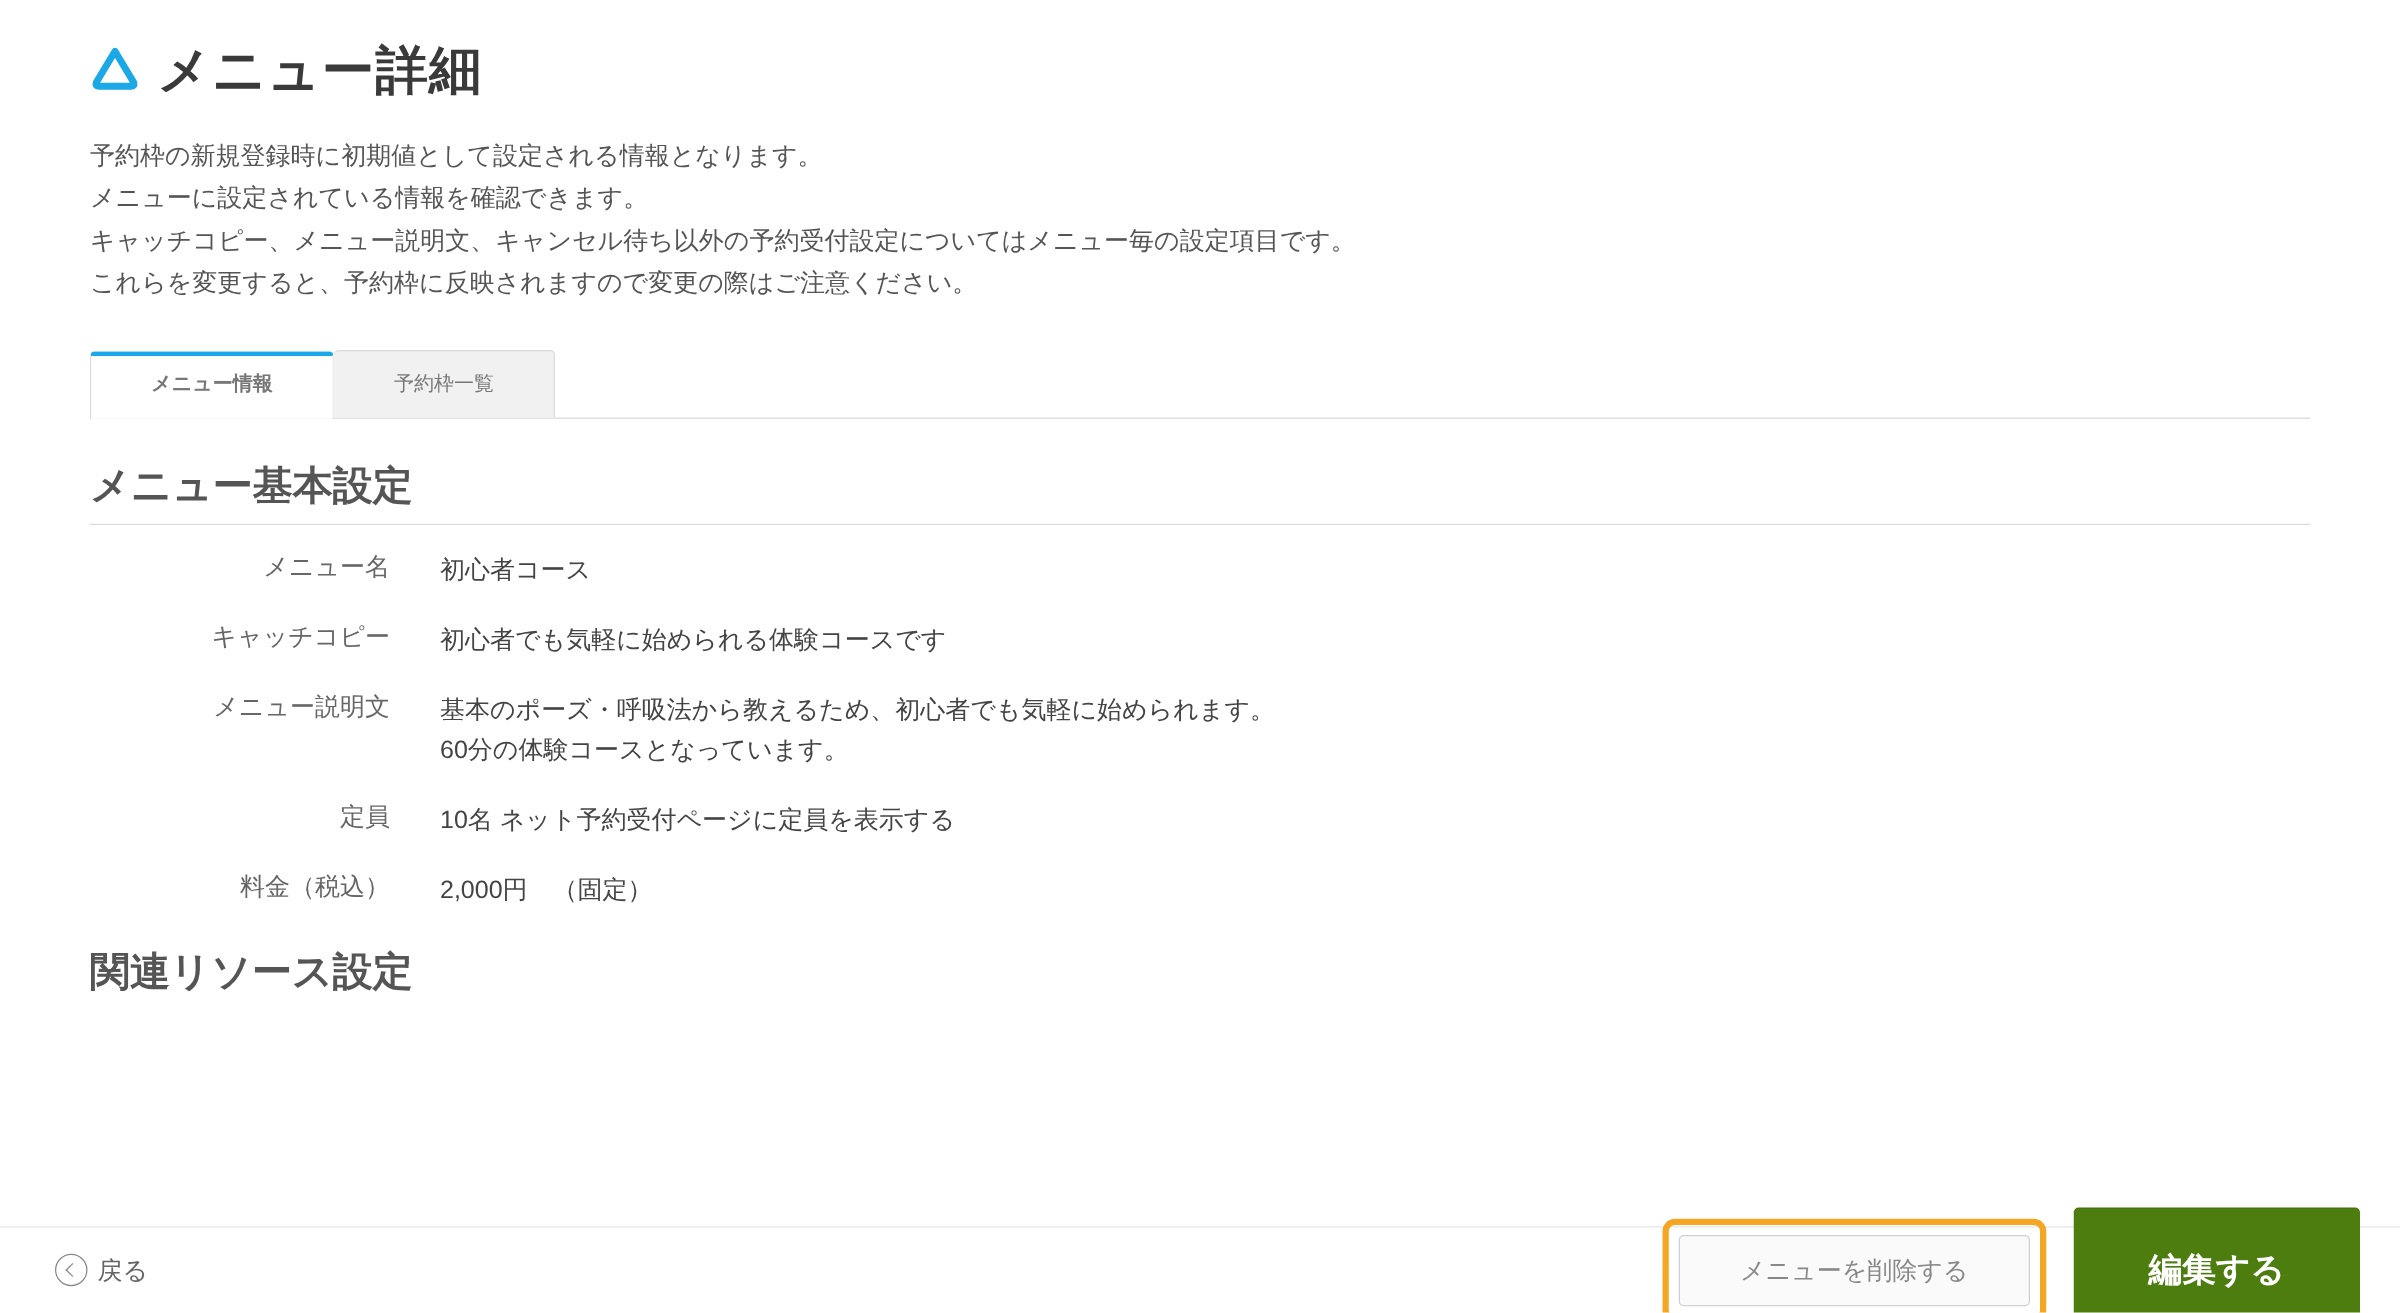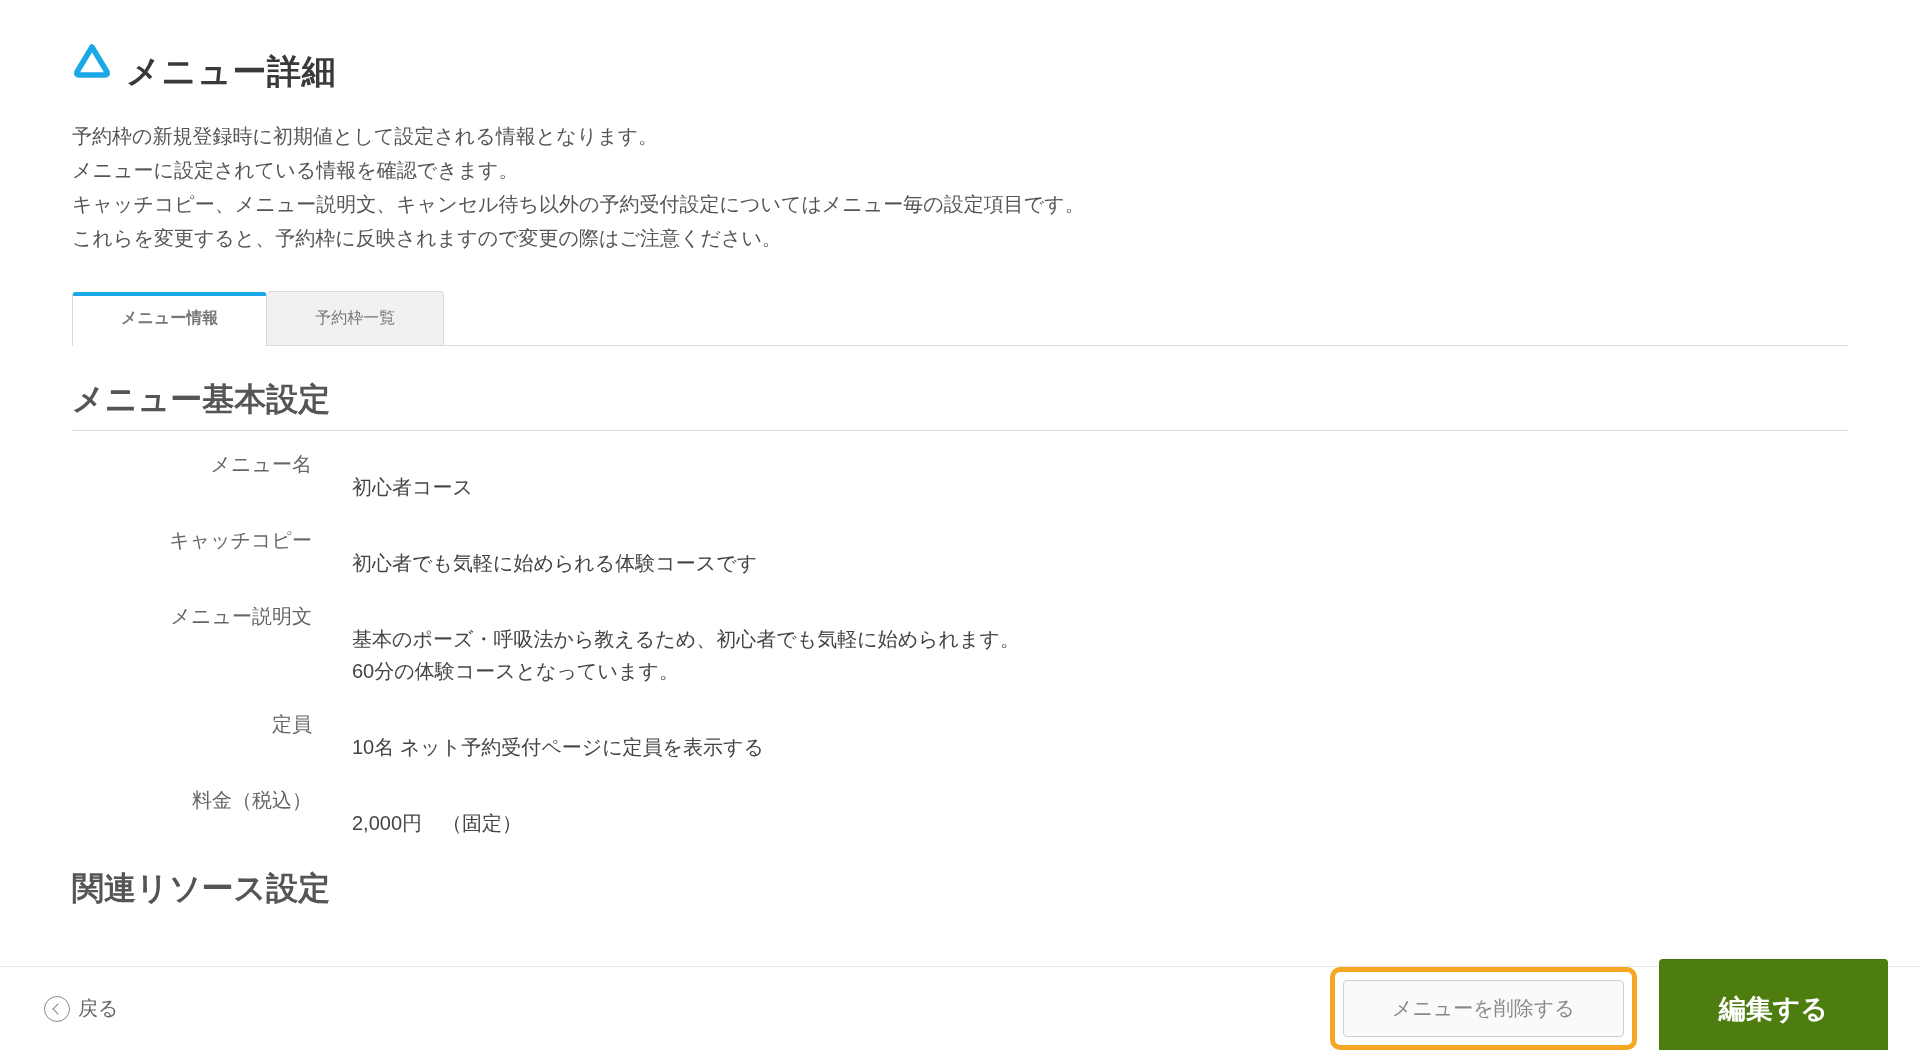--- a/index.html
+++ b/index.html
@@ -22,25 +22,24 @@
     }
     .triangle-icon {
       width: 40px;
       height: 40px;
       display: flex;
       align-items: center;
       justify-content: center;
     }
     .triangle-icon svg { display: block; }
     .page-title {
-      font-size: 34px;
+      font-size: 42px;
       font-weight: 700;
       color: #3a3a3a;
       letter-spacing: 0.02em;
-      margin-top: 21px;
     }
     .description {
       font-size: 20px;
       color: #555;
       line-height: 1.7;
       margin-bottom: 36px;
     }
     .tabs {
       display: flex;
       border-bottom: 1px solid #d9d9d9;
@@ -89,21 +88,20 @@
     .field-label {
       width: 280px;
       text-align: right;
       padding-right: 40px;
       color: #666;
     }
     .field-value {
       flex: 1;
       color: #444;
       line-height: 1.6;
-      margin-top: 20px;
     }
     .field-value .line { display: block; }
     .status-select {
       display: inline-flex;
       align-items: center;
       gap: 4px;
       border: 1.5px solid #1aa8e6;
       color: #1aa8e6;
       padding: 6px 14px;
       font-size: 18px;
@@ -113,21 +111,21 @@
     }
     .status-select .caret { font-size: 14px; }
     .section2 {
       margin-top: 28px;
     }
     .footer-bar {
       position: absolute;
       bottom: 0;
       left: 0;
       right: 0;
-      height: 84px;
+      height: 69px;
       background: #fff;
       border-top: 1px solid #e6e6e6;
       display: flex;
       align-items: center;
       justify-content: space-between;
       padding: 0 32px 0 44px;
     }
     .back-link {
       display: flex;
       align-items: center;

